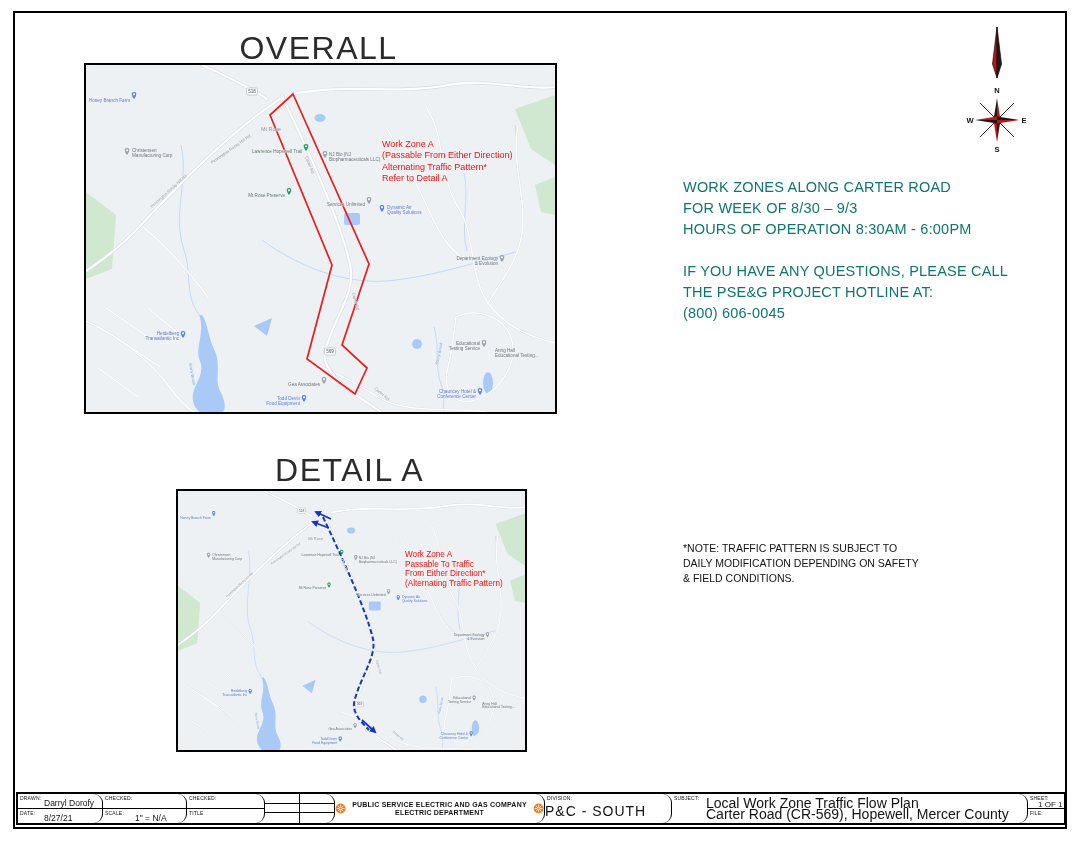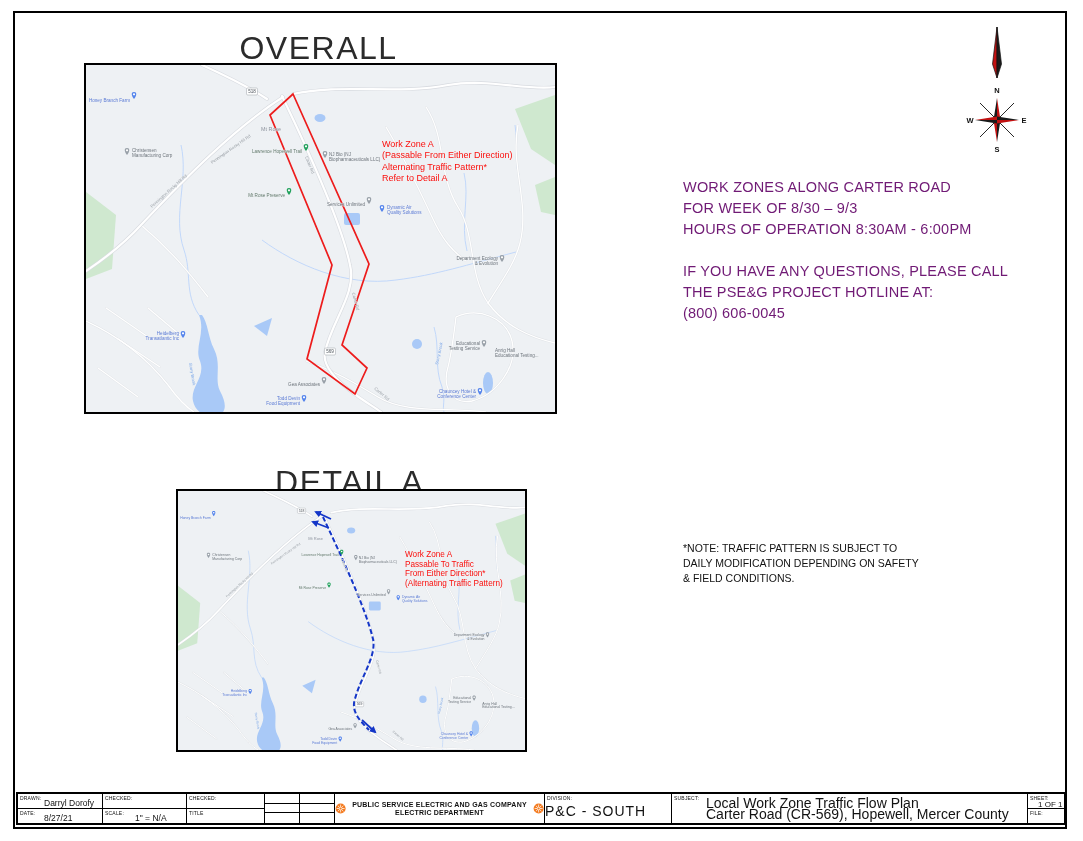--- a/index.html
+++ b/index.html
@@ -1,43 +1,43 @@
 <!DOCTYPE html>
 <html><head>
 <meta charset="utf-8">
 <style>
   html,body{margin:0;padding:0;background:#fff;}
   body{font-family:"Liberation Sans",sans-serif;color:#121212;width:1083px;height:841px;position:relative;overflow:hidden;}
   .sheet{position:absolute;left:13px;top:11px;width:1054px;height:818px;border:2px solid #000;box-sizing:border-box;background:#fff;}
   .map-title{position:absolute;font-size:32px;color:#2b2b2b;letter-spacing:1.5px;text-align:center;font-weight:400;}
   #overall-title{left:84px;top:30px;width:469px;}
-  #detail-title{left:176px;top:452px;width:347px;margin-top:12px;}
+  #detail-title{left:176px;top:452px;width:347px;}
   .map-frame{position:absolute;border:2px solid #000;box-sizing:content-box;background:#eef1f4;}
   #overall-frame{left:84px;top:63px;width:469px;height:347px;}
   #detail-frame{left:176px;top:489px;width:347px;height:259px;}
   .map-frame svg{display:block;width:100%;height:100%;}
   svg{font-family:"Liberation Sans",sans-serif;}
   svg text{paint-order:stroke;stroke:#eef1f4;stroke-width:0.35px;}
   .park{fill:#cfe8cf;}
   .water{fill:#a9c9f7;}
   .stream{stroke:#bcd5fb;stroke-width:0.9;fill:none;}
   .case-mj{stroke:#d8dbe0;stroke-width:3.4;fill:none;stroke-linecap:round;}
   .road-mj{stroke:#ffffff;stroke-width:2.2;fill:none;stroke-linecap:round;}
   .case-mn{stroke:#dfe2e6;stroke-width:2.1;fill:none;stroke-linecap:round;}
   .road-mn{stroke:#ffffff;stroke-width:1.3;fill:none;stroke-linecap:round;}
   .wz{fill:none;stroke:#ed1c1c;stroke-width:1.7;stroke-linejoin:miter;}
   .route{fill:none;stroke:#1436c8;stroke-width:2;stroke-dasharray:5 2.6;}
   .route-arrow{fill:none;stroke:#1436c8;stroke-width:1.8;}
-  .info{position:absolute;left:683px;top:177px;font-size:14.5px;line-height:21px;letter-spacing:0.2px;color:#701a75;white-space:nowrap;}
+  .info{position:absolute;left:683px;top:177px;font-size:14.5px;line-height:21px;letter-spacing:0.2px;color:#0f766e;white-space:nowrap;}
   .note{position:absolute;left:683px;top:541px;font-size:10.5px;line-height:15.2px;color:#121212;white-space:nowrap;}
   #compass{position:absolute;left:962px;top:24px;width:70px;height:140px;}
   .comp-letter{font-size:7.5px;font-weight:bold;fill:#111;stroke:#fff;}
   
   .tb{position:absolute;left:16px;top:792px;width:1050px;height:33px;border:2px solid #000;box-sizing:border-box;display:flex;background:#fff;}
-  .tb .col{border-right:1px solid #000;box-sizing:border-box;position:relative;height:100%;}
+  .tb .col{border-right:1px solid #000;box-sizing:border-box;position:relative;height:100%;border-radius:9px;}
   .tb .col:last-child{border-right:none;}
   .col2r{display:flex;flex-direction:column;}
   .col2r .row{flex:1;position:relative;box-sizing:border-box;}
   .col2r .row.rb{border-bottom:1px solid #000;}
   .lbl{font-size:5px;position:absolute;top:1px;left:2px;letter-spacing:0.2px;color:#111;white-space:nowrap;}
   .val{font-size:8.5px;position:absolute;top:4px;left:30px;white-space:nowrap;color:#111;}
   .revgrid{display:grid;grid-template-columns:1fr 1fr;grid-template-rows:1fr 1fr 1fr;height:100%;}
   .revgrid div{border-right:1px solid #000;border-bottom:1px solid #000;}
   .revgrid div:nth-child(2n){border-right:none;}
   .revgrid div:nth-child(n+5){border-bottom:none;}

